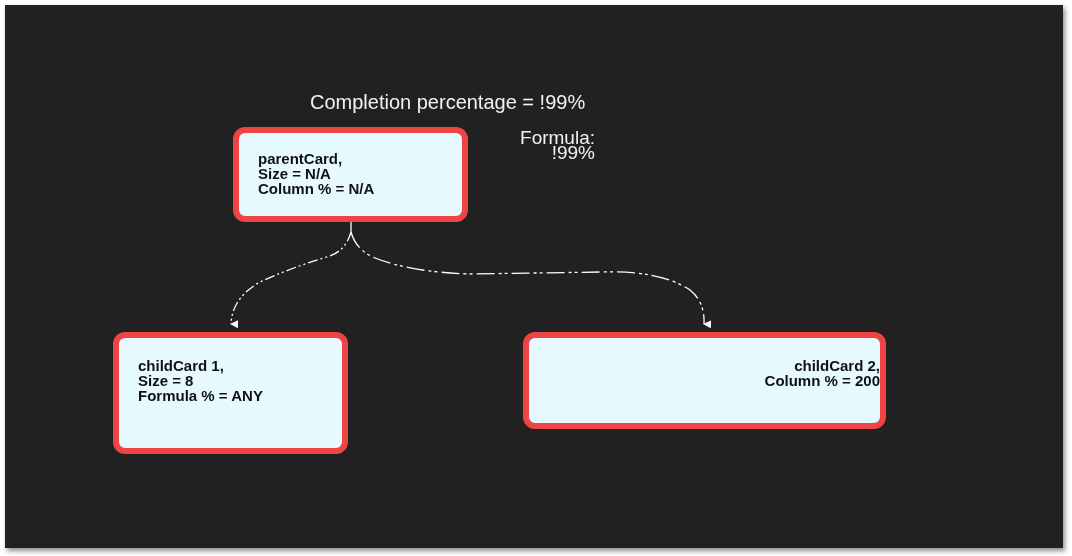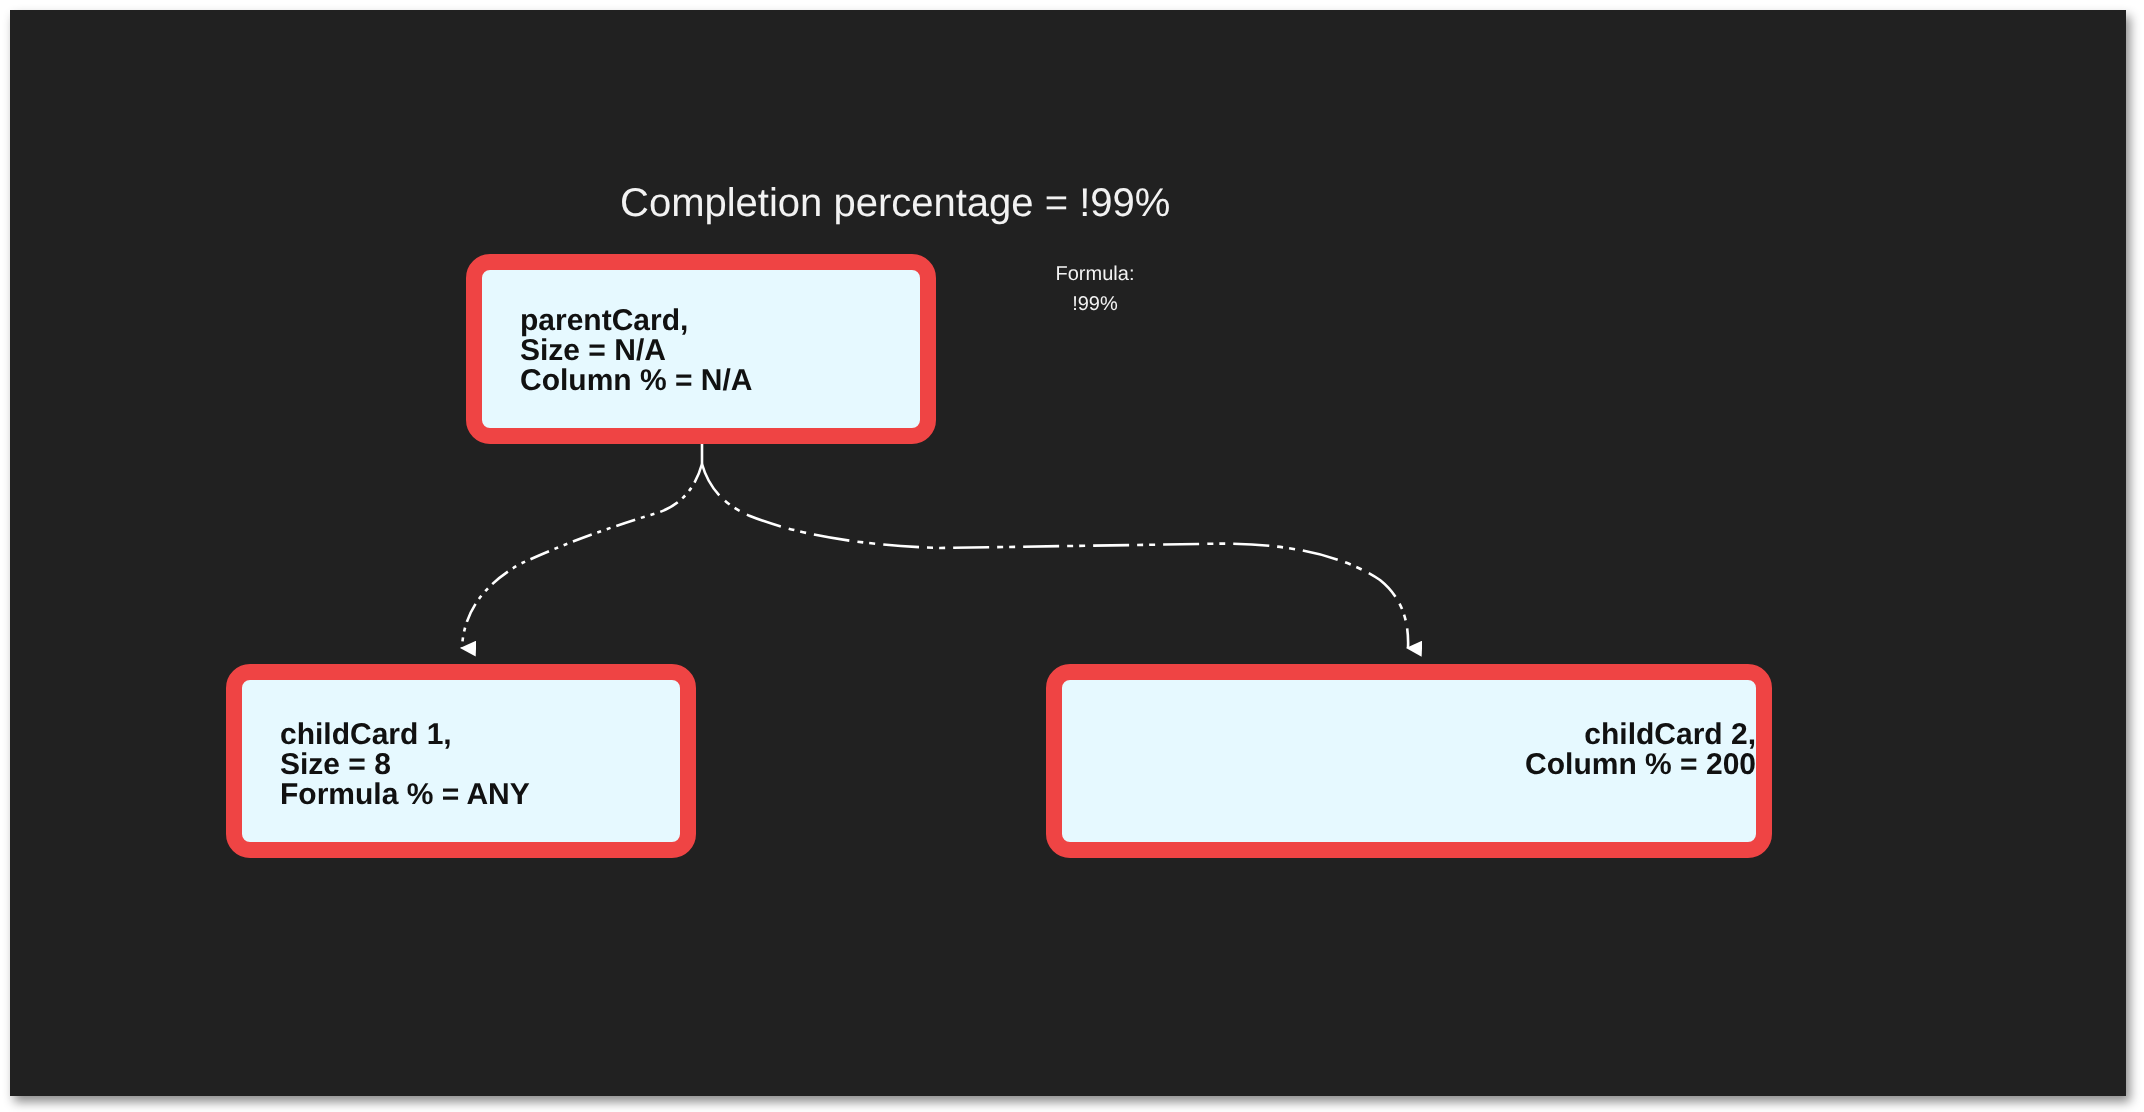--- a/index.html
+++ b/index.html
@@ -27,42 +27,42 @@
       font-family: "Liberation Sans", sans-serif;
       font-size: 20px;
       white-space: nowrap;
       margin-top: 28px;
     }
     .formula {
       position: absolute;
       left: 500px;
       top: 130px;
       width: 95px;
-      text-align: center;
+      text-align: right;
       color: #f2f2f2;
       font-family: "Liberation Sans", sans-serif;
-      font-size: 10px;
+      font-size: 19px;
       line-height: 15px;
     }
     .card {
       position: absolute;
       box-sizing: border-box;
       background: #e6f9ff;
-      border: 8px solid #ef4444;
+      border: 6px solid #ef4444;
       border-radius: 12px;
       color: #111111;
       font-family: "Liberation Sans", sans-serif;
       font-weight: bold;
       font-size: 15px;
       line-height: 15px;
       padding: 16px 0 0 18px;
     }
     .card .line { display: block; white-space: nowrap; }
     #parent-card { left: 233px; top: 127px; width: 235px; height: 95px; padding-top: 18px; padding-left: 19px; }
-    #child-card-1 { left: 113px; top: 332px; width: 235px; height: 97px; padding-top: 20px; padding-left: 19px; }
+    #child-card-1 { left: 113px; top: 332px; width: 235px; height: 122px; padding-top: 20px; padding-left: 19px; }
     #child-card-2 { left: 523px; top: 332px; width: 363px; height: 97px; padding-top: 20px; padding-left: 19px; text-align: right; }
     svg.connectors {
       position: absolute;
       left: 0;
       top: 0;
       width: 1072px;
       height: 556px;
       pointer-events: none;
     }
   </style>

